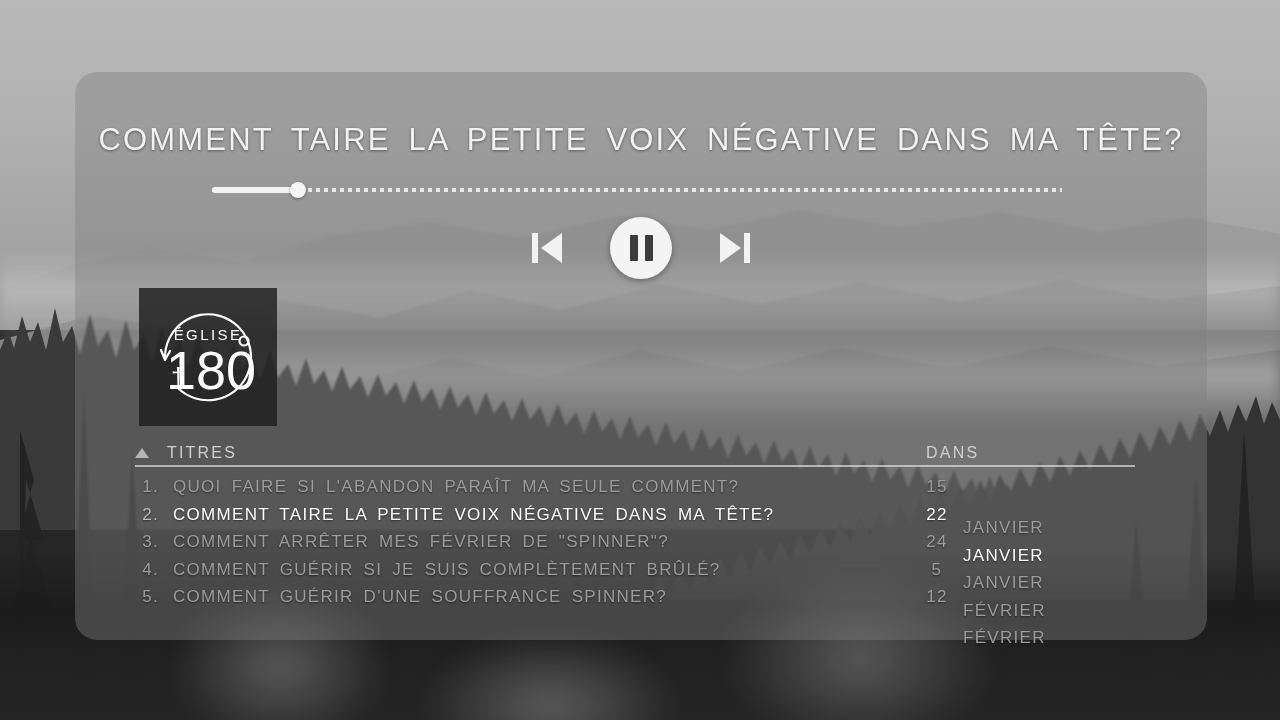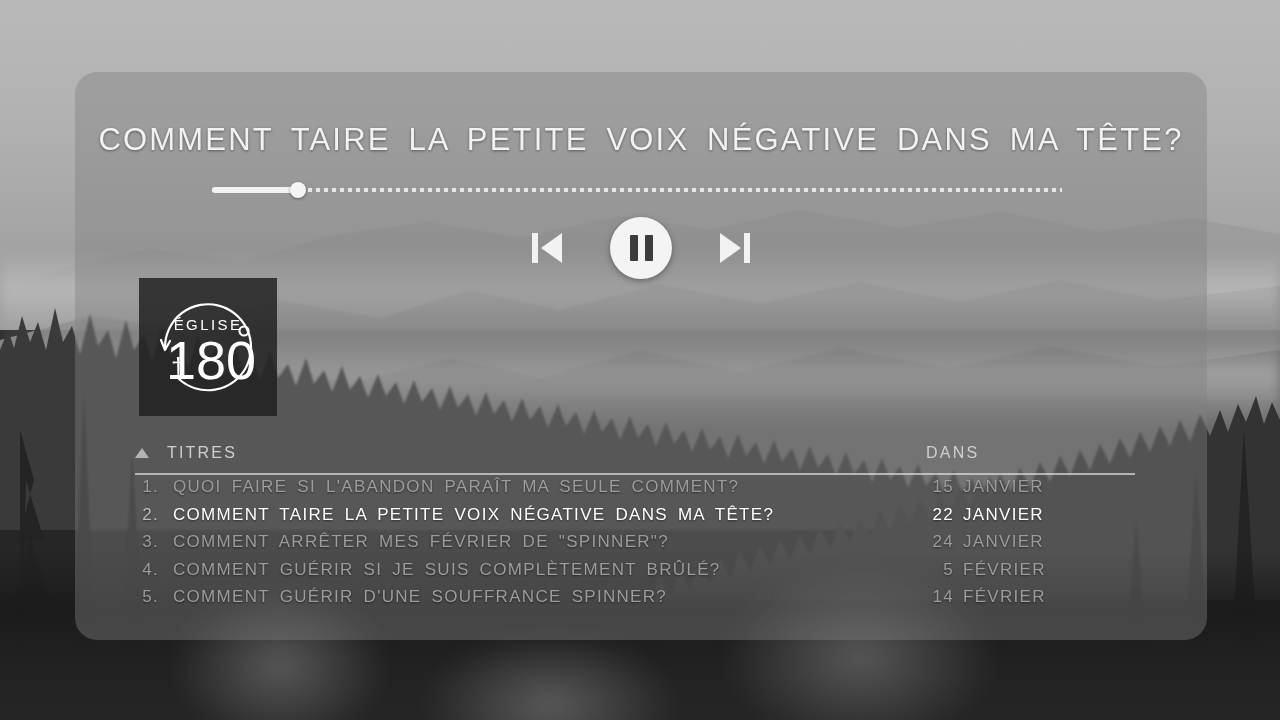--- a/index.html
+++ b/index.html
@@ -86,21 +86,21 @@
   .ctrl-skip { width:34px; height:36px; display:block; }
   #play-pause {
     width:62px; height:62px; border-radius:50%;
     background:#f4f4f4; display:flex; align-items:center; justify-content:center;
     box-shadow:0 2px 6px rgba(0,0,0,.35);
   }
   .pause-bar { width:8px; height:26px; background:#3c3c3c; border-radius:1px; }
   .pause-gap { width:7px; }
 
   
-  #brand-row { position:absolute; left:64px; top:206px; display:flex; align-items:flex-start; }
+  #brand-row { position:absolute; left:64px; top:216px; display:flex; align-items:flex-start; }
   #logo-box {
     width:138px; height:138px; background:rgba(30,30,30,0.82);
     display:flex; align-items:center; justify-content:center;
   }
   #brand-text { margin-left:35px; padding-top:42px; }
   #brand-name {
     color:#f4f4f4; font-family:"DejaVu Serif", serif; font-weight:bold;
     font-size:45px; letter-spacing:1px; line-height:1;
     text-shadow:0 2px 4px rgba(0,0,0,.5);
     transform:scaleY(1.12); transform-origin:left top;
@@ -109,21 +109,21 @@
     margin-top:22px; color:#e2e2e2; font-size:14px;
     letter-spacing:.6px; word-spacing:4px;
     text-shadow:0 1px 2px rgba(0,0,0,.55);
     white-space:nowrap;
   }
 
   
   #list-header {
     position:absolute; left:60px; top:372px; width:1000px;
     display:flex; align-items:center;
-    padding-bottom:11px;
+    padding-bottom:3px;
     border-bottom:2px solid rgba(225,225,225,.68);
   }
   #sort-arrow {
     width:0; height:0; border-left:7px solid transparent; border-right:7px solid transparent;
     border-bottom:10px solid #b5b5b5; margin-right:18px;
   }
   .col-titles { color:#cfcfcf; font-size:16px; letter-spacing:2.2px; flex:1; }
   .col-dates  { color:#cfcfcf; font-size:16px; letter-spacing:2.2px; width:215px; text-align:left; padding-left:6px;}
 
   #list-body { position:absolute; left:60px; top:405px; width:1000px; }
@@ -131,22 +131,22 @@
     display:flex; align-items:baseline;
     height:27.5px;
     color:#9d9d9d; font-size:17px; letter-spacing:1.3px; word-spacing:4px;
     text-shadow:0 1px 2px rgba(0,0,0,.5);
   }
   .row.active { color:#ffffff; }
   .row-num { width:38px; text-align:right; padding-right:14px; }
   .row.active .row-num { color:#bdbdbd; }
   .row-title { flex:1; white-space:nowrap; }
   .row-date { width:215px; display:flex; }
-  .row-day { width:34px; text-align:right; }
-  .row-month { padding-left:9px; }
+  .row-day { width:34px; text-align:center; }
+  .row-month { padding-left:9px;margin-top:41px; }
 
   
   .logo-eglise { font-family:"Liberation Sans", sans-serif; font-size:15px; letter-spacing:2.4px; fill:#fff; }
   .logo-180   { font-family:"Liberation Sans", sans-serif; font-size:54px; fill:#fff; }
   .logo-cross { font-family:"Liberation Sans", sans-serif; font-size:26px; fill:#fff; }
 </style>
 </head>
 <body>
 
 <div id="scene">
@@ -297,18 +297,18 @@
         <div class="row-title">COMMENT GUÉRIR SI JE SUIS COMPLÈTEMENT BRÛLÉ?</div>
         <div class="row-date">
           <span class="row-day">5</span>
           <span class="row-month">FÉVRIER</span>
         </div>
       </div>
       <div class="row">
         <div class="row-num">5.</div>
         <div class="row-title">COMMENT GUÉRIR D'UNE SOUFFRANCE SPINNER?</div>
         <div class="row-date">
-          <span class="row-day">14</span>
+          <span class="row-day">12</span>
           <span class="row-month">FÉVRIER</span>
         </div>
       </div>
     </div>
 </div>
 
 </body></html>

